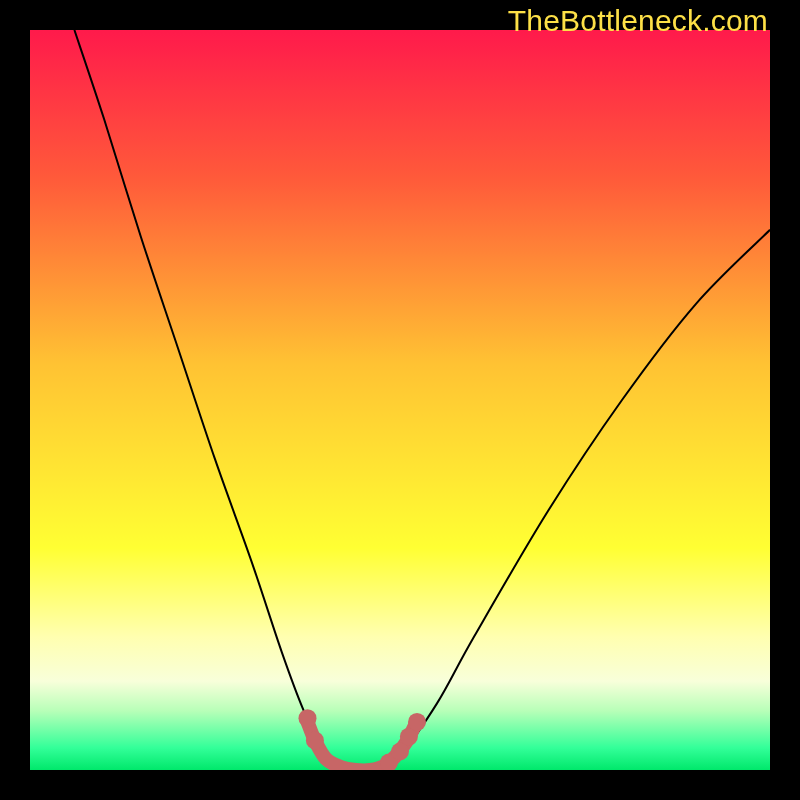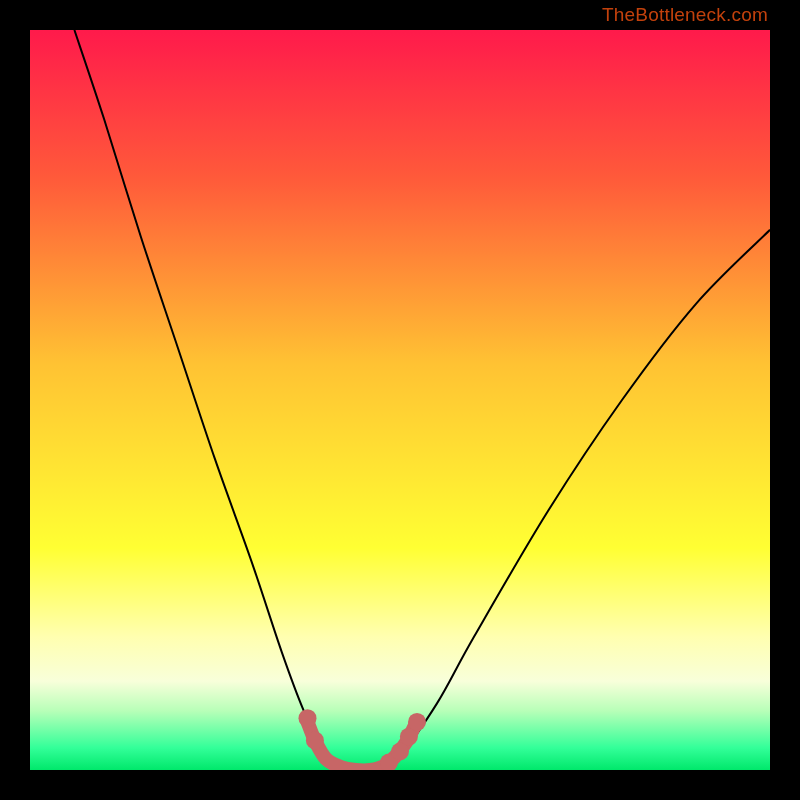--- a/index.html
+++ b/index.html
@@ -29,22 +29,22 @@
     position: absolute;
     top: 0; left: 0;
     width: 100%;
     height: 100%;
   }
   .watermark {
     position: absolute;
     top: 4px;
     right: 32px;
     font-family: Arial, Helvetica, sans-serif;
-    font-size: 19px;
-    color: #c2410c;
+    font-size: 30px;
+    color: #fde047;
     letter-spacing: 0.2px;
   }
   svg.curve {
     position: absolute;
     top: 0; left: 0;
     width: 100%;
     height: 100%;
   }
 </style>
 </head>

